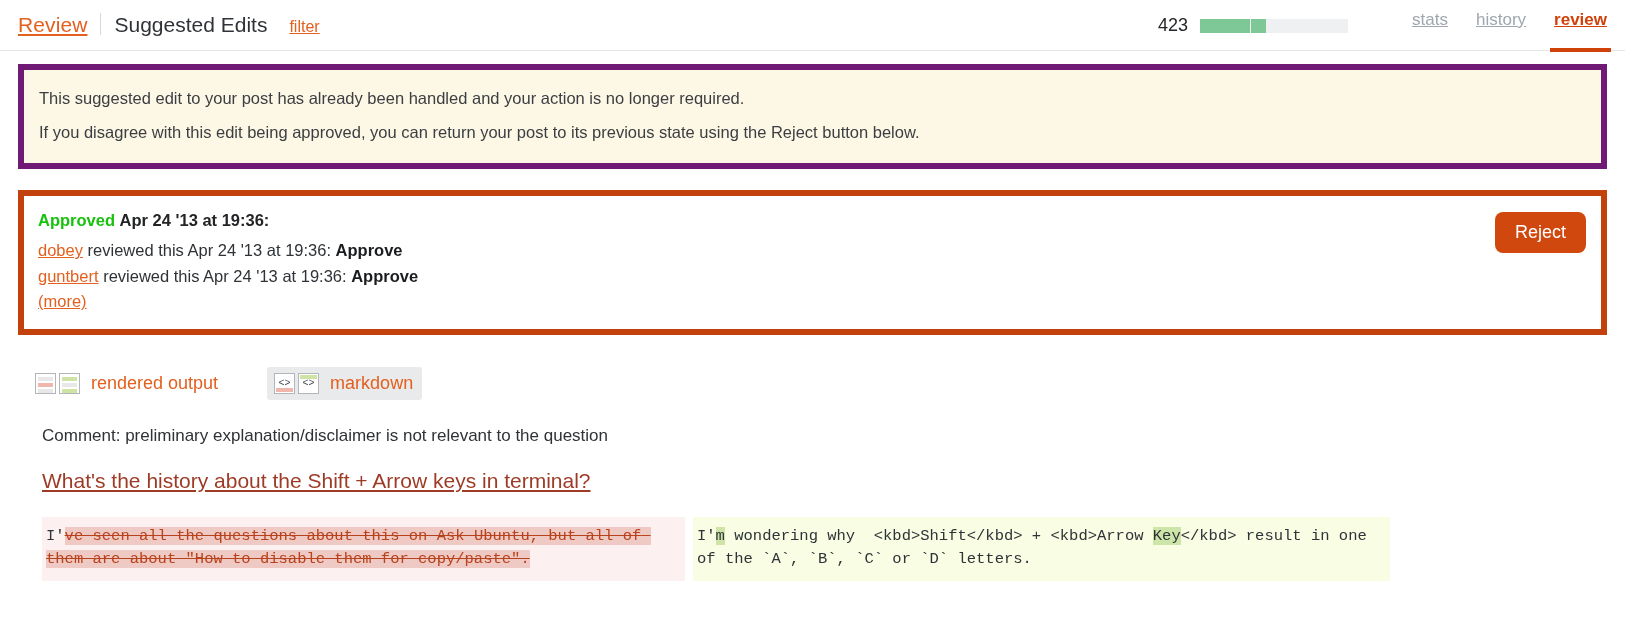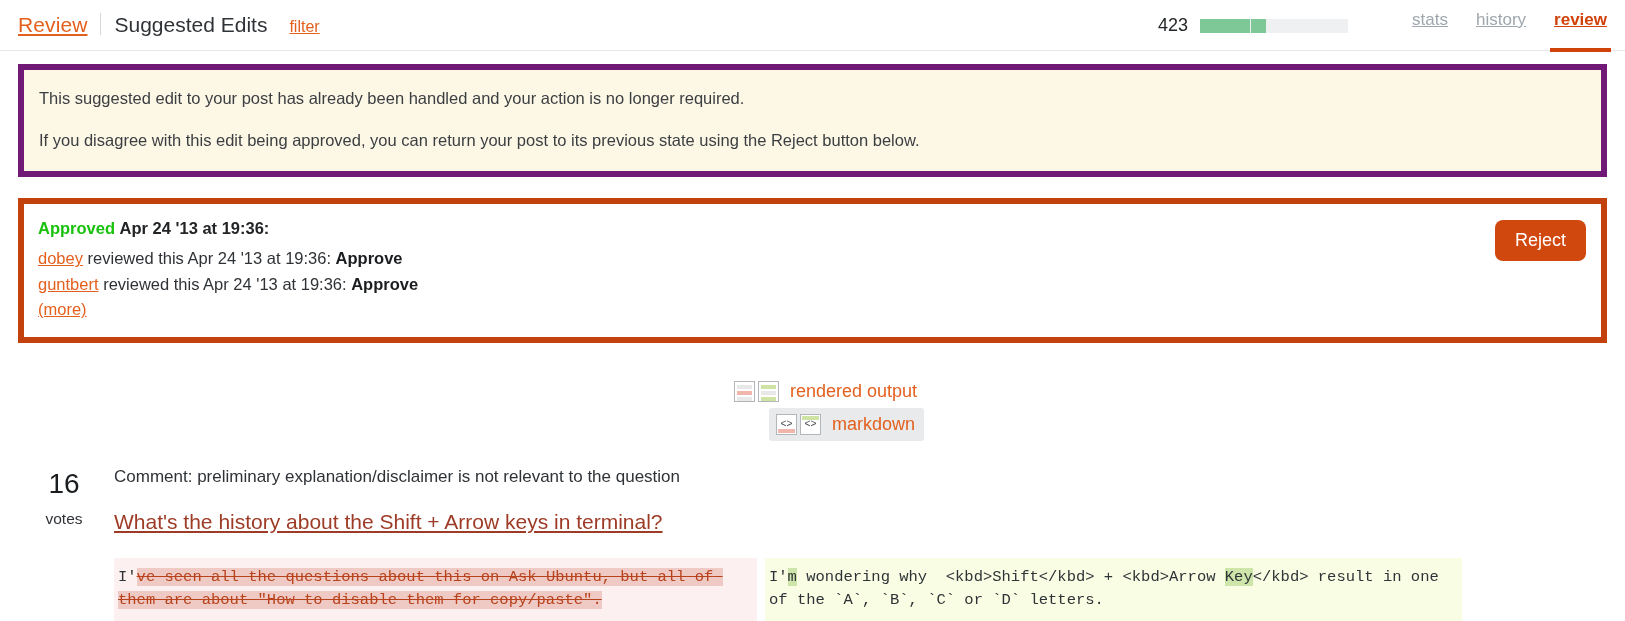--- a/index.html
+++ b/index.html
@@ -113,21 +113,21 @@
     margin: 13px 18px 0 18px;
     background: #fdf7e6;
     border: 6px solid #701a75;
     box-sizing: border-box;
     padding: 19px 15px 20px 15px;
     font-size: 16.5px;
     color: #3b3f42;
     line-height: 1.2;
   }
   .notice p { margin: 0; }
-  .notice p + p { margin-top: 22px; }
+  .notice p + p { margin-top: 14px; }
 
   
   .approved-panel {
     margin: 21px 18px 0 18px;
     background: #ffffff;
     border: 6px solid #c2410c;
     box-sizing: border-box;
     padding: 14px 16px 14px 14px;
     position: relative;
     min-height: 105px;
@@ -171,21 +171,20 @@
     padding: 11px 20px 12px 20px;
     cursor: pointer;
     line-height: 1;
   }
 
   
   .toggles {
     margin: 32px 0 0 28px;
     display: flex;
     align-items: center;
-    flex-direction: column;
   }
   .toggle {
     display: flex;
     align-items: center;
     padding: 6px 9px 6px 7px;
     border-radius: 3px;
     cursor: pointer;
   }
   .toggle.selected {
     background: #e9eaeb;
@@ -389,24 +388,20 @@
           <span class="glyph">&lt;&gt;</span>
       </span>
     </span>
     <span class="toggle-label">markdown</span>
   </div>
 
 </div>
 
 <div class="post">
 
-  <div class="votes">
-    <div class="votes-num">16</div>
-    <div class="votes-label">votes</div>
-  </div>
 
   <div class="post-main">
     <div class="comment-line"><span class="comment-key">Comment:</span><span> preliminary explanation/disclaimer is not relevant to the question</span></div>
 
     <a class="post-title" href="#" style="display:block;">What's the history about the Shift + Arrow keys in terminal?</a>
 
     <div class="diff">
       <div class="diff-pane left"><span>I'</span><span class="del">ve seen all the questions about this on Ask Ubuntu, but all of them are about "How to disable them for copy/paste".</span></div>
 
       <div class="diff-pane right"><span>I'</span><span class="ins">m</span><span> wondering why  &lt;kbd&gt;Shift&lt;/kbd&gt; + &lt;kbd&gt;Arrow </span><span class="ins">Key</span><span>&lt;/kbd&gt; result in one of the `A`, `B`, `C` or `D` letters.</span></div>

